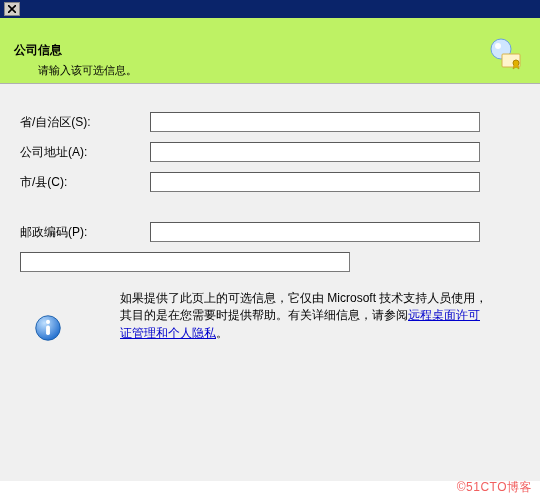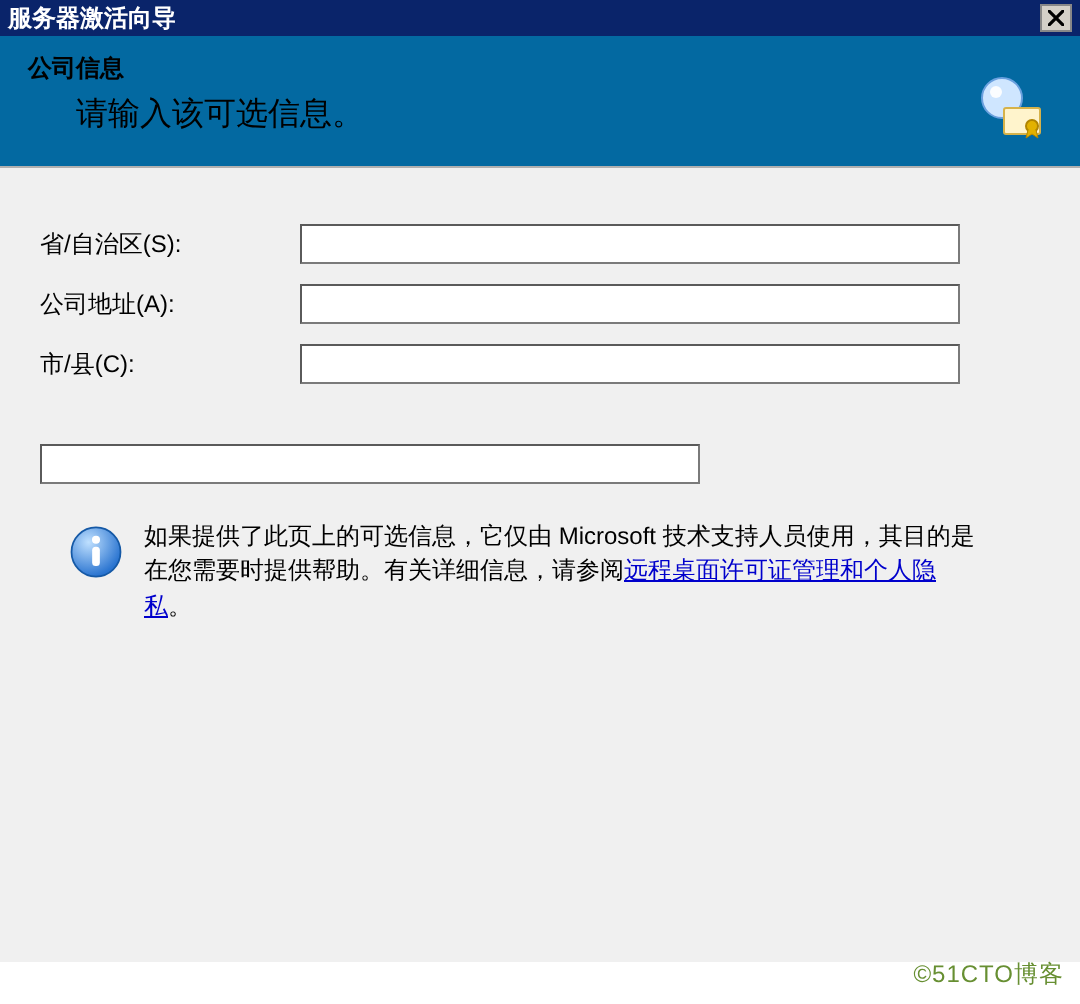--- a/index.html
+++ b/index.html
@@ -29,34 +29,34 @@
   .close-btn {
     width: 16px; height: 14px;
     background: #d4d0c8;
     border: 1px solid #888;
     color: #000;
     display: flex; align-items: center; justify-content: center;
     font-size: 10px; font-weight: bold;
     line-height: 1;
   }
   .header {
-    background: #0369a1;
-    padding: 8px 14px 12px 14px;
+    background: #bef264;
+    padding: 24px 14px 12px 14px;
     position: relative;
     border-bottom: 1px solid #b0b0b0;
     height: 66px;
   }
   .header-title {
     font-weight: bold;
     font-size: 12px;
   }
   .header-sub {
     margin-left: 24px;
     margin-top: 4px;
-    font-size: 16px;
+    font-size: 11px;
   }
   .header-icon {
     position: absolute;
     right: 16px;
     top: 18px;
     width: 36px; height: 36px;
   }
   .form-area {
     background: #f0f0f0;
     padding: 28px 20px 20px 20px;
@@ -84,55 +84,55 @@
     border-top-color: #5a5a5a;
     border-left-color: #5a5a5a;
     background: #fff;
     padding: 1px 3px;
     font-family: inherit;
     font-size: 12px;
     outline: none;
   }
   .info-row {
     display: flex;
-    align-items: flex-start;
+    align-items: flex-end;
     margin-top: 18px;
     margin-left: 14px;
     margin-right: 30px;
+    gap: 48px;
   }
   .info-icon {
     flex: 0 0 28px;
     width: 28px; height: 28px;
     margin-right: 10px;
     margin-top: 2px;
   }
   .info-text {
     flex: 1;
     line-height: 1.45;
   }
   .link {
     color: #0000cc;
     text-decoration: underline;
     cursor: pointer;
   }
   .watermark {
     position: absolute;
     right: 8px;
     bottom: 6px;
-    color: #4d7c0f;
+    color: #ef4444;
     font-size: 12px;
     letter-spacing: 0.5px;
     opacity: 0.85;
   }
 </style>
 </head>
 <body>
 
 <div class="titlebar">
-  <span>服务器激活向导</span>
   <div class="close-btn">
     <svg width="8" height="8" viewBox="0 0 8 8">
         <path d="M0 0 L8 8 M8 0 L0 8" stroke="#000" stroke-width="1.6"></path>
       </svg>
   </div>
 </div>
 
 <div class="header">
   <div class="header-title">公司信息</div>
   <div class="header-sub">请输入该可选信息。</div>
@@ -157,20 +157,24 @@
     <div class="inp"><input type="text" value="" style=""></div>
   </div>
 
   <div class="row">
     <div class="lbl">市/县(C):</div>
     <div class="inp"><input type="text" value="" style=""></div>
   </div>
 
   <div class="gap"></div>
 
+  <div class="row">
+    <div class="lbl">邮政编码(P):</div>
+    <div class="inp"><input type="text" value="" style=""></div>
+  </div>
 
   <div class="row">
     <div class="inp"><input type="text" value="" style=""></div>
   </div>
 
 
   <div class="info-row">
     <svg class="info-icon" viewBox="0 0 32 32">
       <defs>
         <radialGradient id="g1" cx="35%" cy="30%" r="70%">

